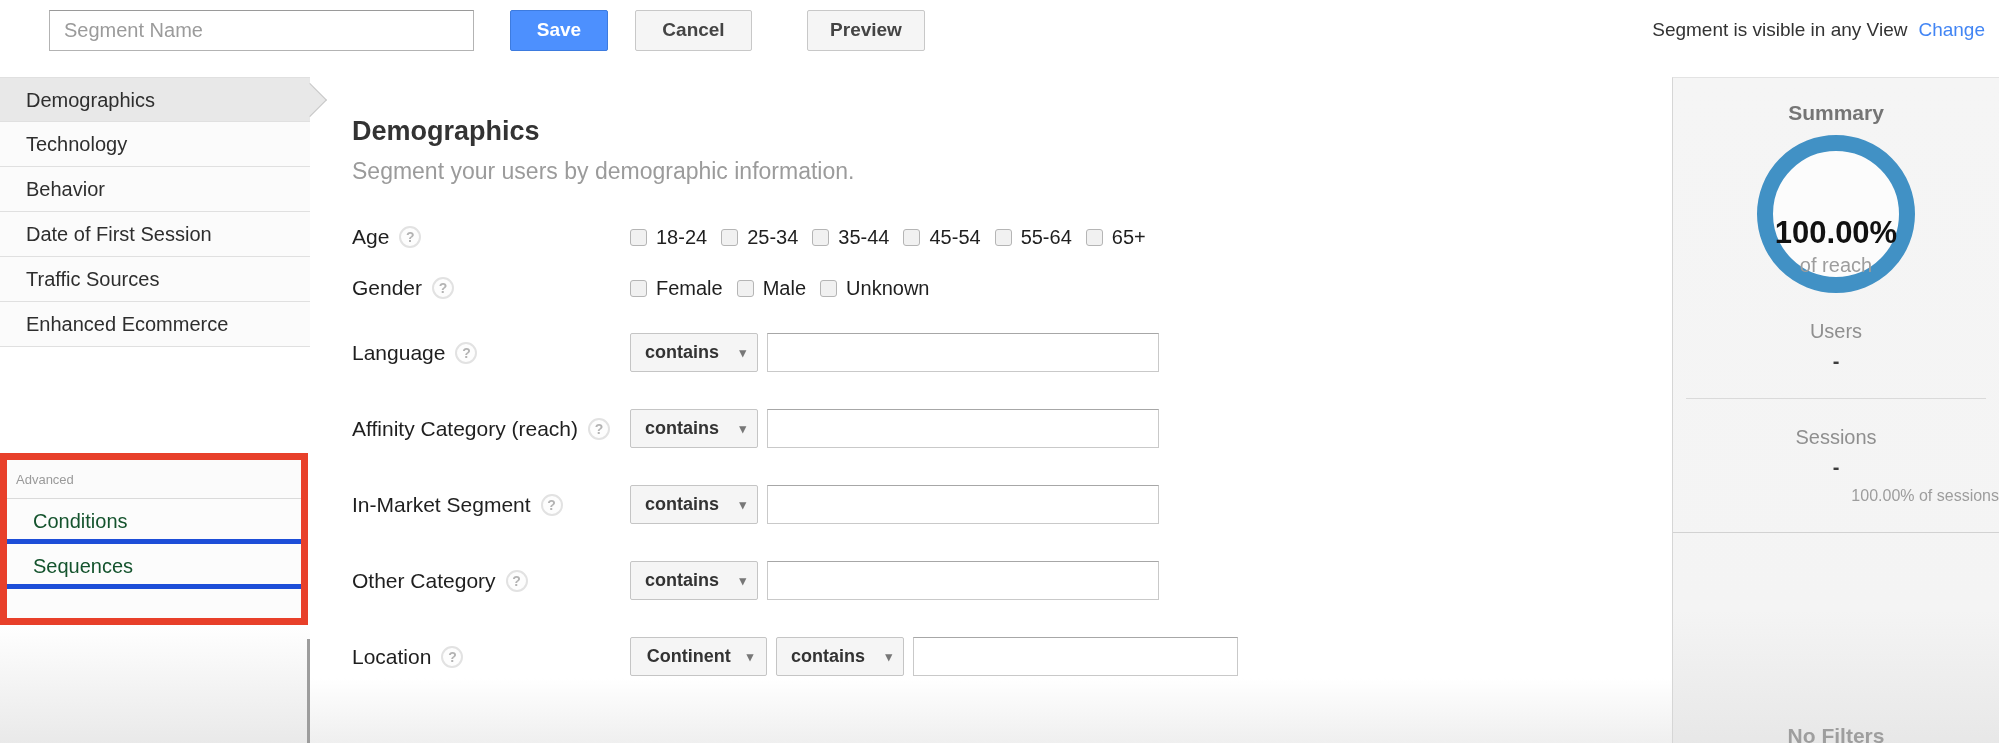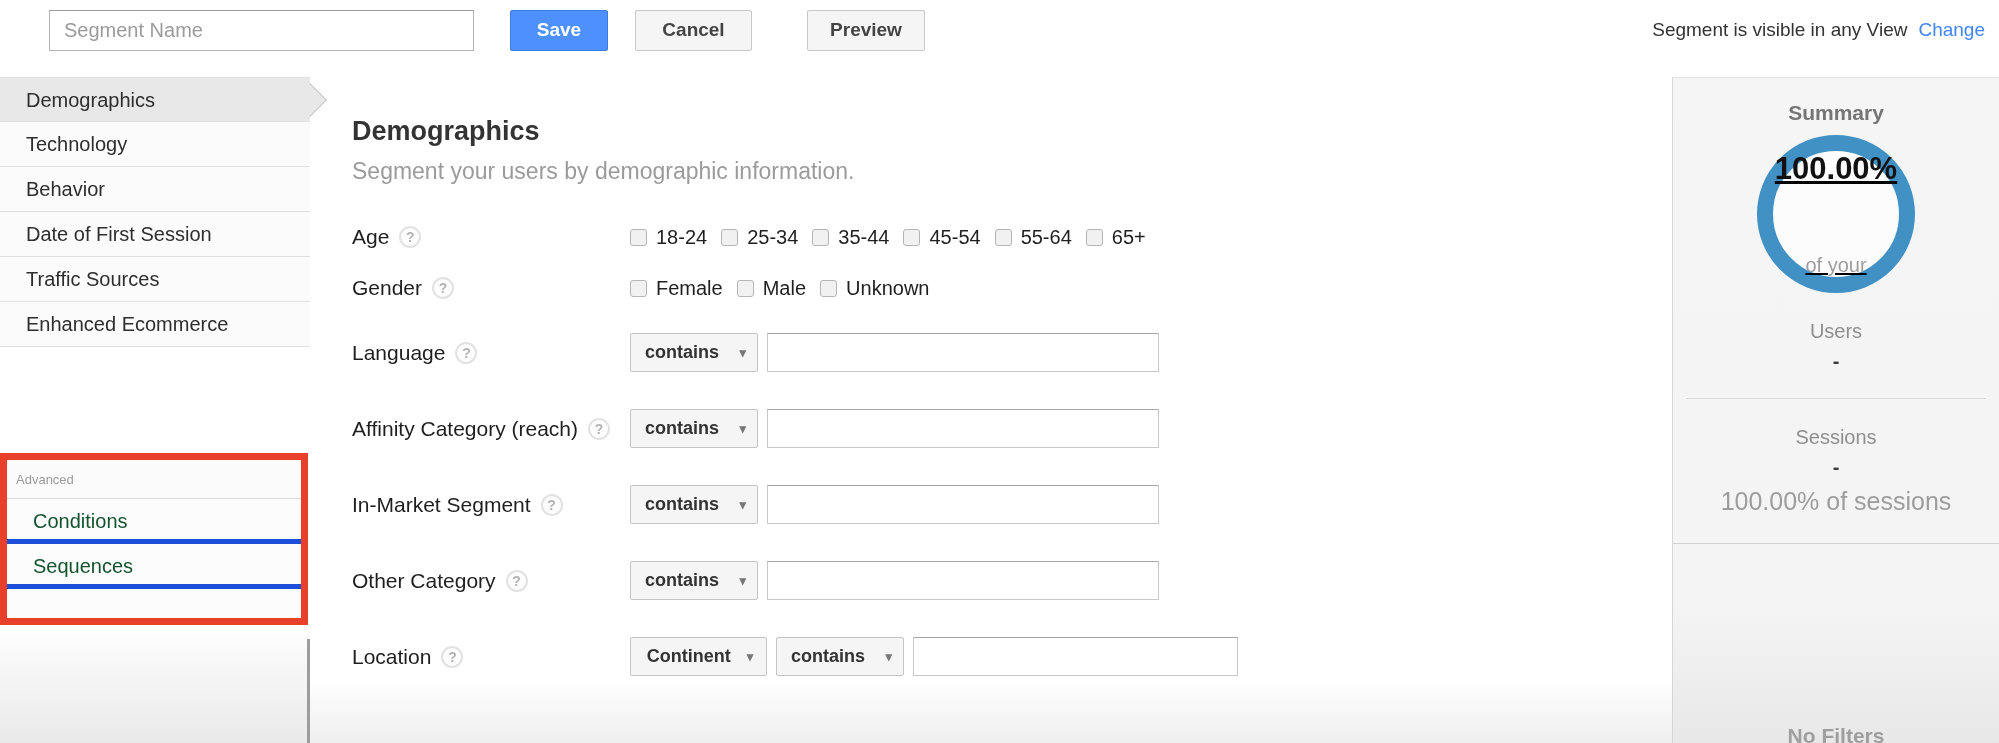--- a/index.html
+++ b/index.html
@@ -75,26 +75,26 @@
   .ti-wide { width:392px; }
   .ti-loc { width:325px; }
 
   
   .summary { width:327px; flex:none; text-align:center; position:relative;
     border-left:1px solid #d6d6d6; border-top:1px solid #e3e3e3;
     background:linear-gradient(180deg, #f5f5f5 0%, #f4f4f4 78%, #e6e6e6 100%); }
   .summary-title { margin-top:23px; font-size:21px; font-weight:bold; color:#757575; }
   .ring { width:158px; height:158px; border:16px solid #4191c5; border-radius:50%;
     margin:10px auto 0; background:#fcfcfc; display:flex; flex-direction:column;
-    align-items:center; justify-content:space-between;text-decoration:underline; }
+    align-items:center; justify-content:flex-end; }
   .ring-pct { font-size:31px; font-weight:bold; color:#111; }
   .ring-cap { font-size:20px; color:#9d9d9d; margin-top:3px; }
   .stat-label { margin-top:27px; font-size:20px; color:#8f8f8f; }
   .stat-value { margin-top:7px; font-size:20px; font-weight:bold; color:#3c3c3c; }
-  .stat-sub { margin-top:8px; font-size:25px; color:#9d9d9d; }
+  .stat-sub { margin-top:8px; font-size:16px; color:#9d9d9d;text-align:right; }
   .divider-short { height:1px; background:#dadada; margin:25px 13px 0 13px; }
   .divider-full { height:1px; background:#d2d2d2; margin-top:27px; }
   .no-filters { position:absolute; bottom:12px; left:0; right:0; font-size:21px;
     font-weight:bold; color:#9e9e9e; }
 </style>
 </head>
 <body>
 
 <div class="topbar">
   <input class="segment-name-input" placeholder="Segment Name" style="">
@@ -267,21 +267,21 @@
         <input class="text-input ti-loc" value="" style="">
       </div>
 
     </div>
   </div>
 
   <div class="summary">
     <div class="summary-title">Summary</div>
     <div class="ring" style="border-color: rgb(65, 145, 197);">
       <div class="ring-pct">100.00%</div>
-      <div class="ring-cap">of your</div>
+      <div class="ring-cap">of reach</div>
     </div>
     <div class="stat-label">Users</div>
     <div class="stat-value">-</div>
     <div class="divider-short"></div>
     <div class="stat-label">Sessions</div>
     <div class="stat-value">-</div>
     <div class="stat-sub">100.00% of sessions</div>
     <div class="divider-full"></div>
     <div class="no-filters">No Filters</div>
   </div>

